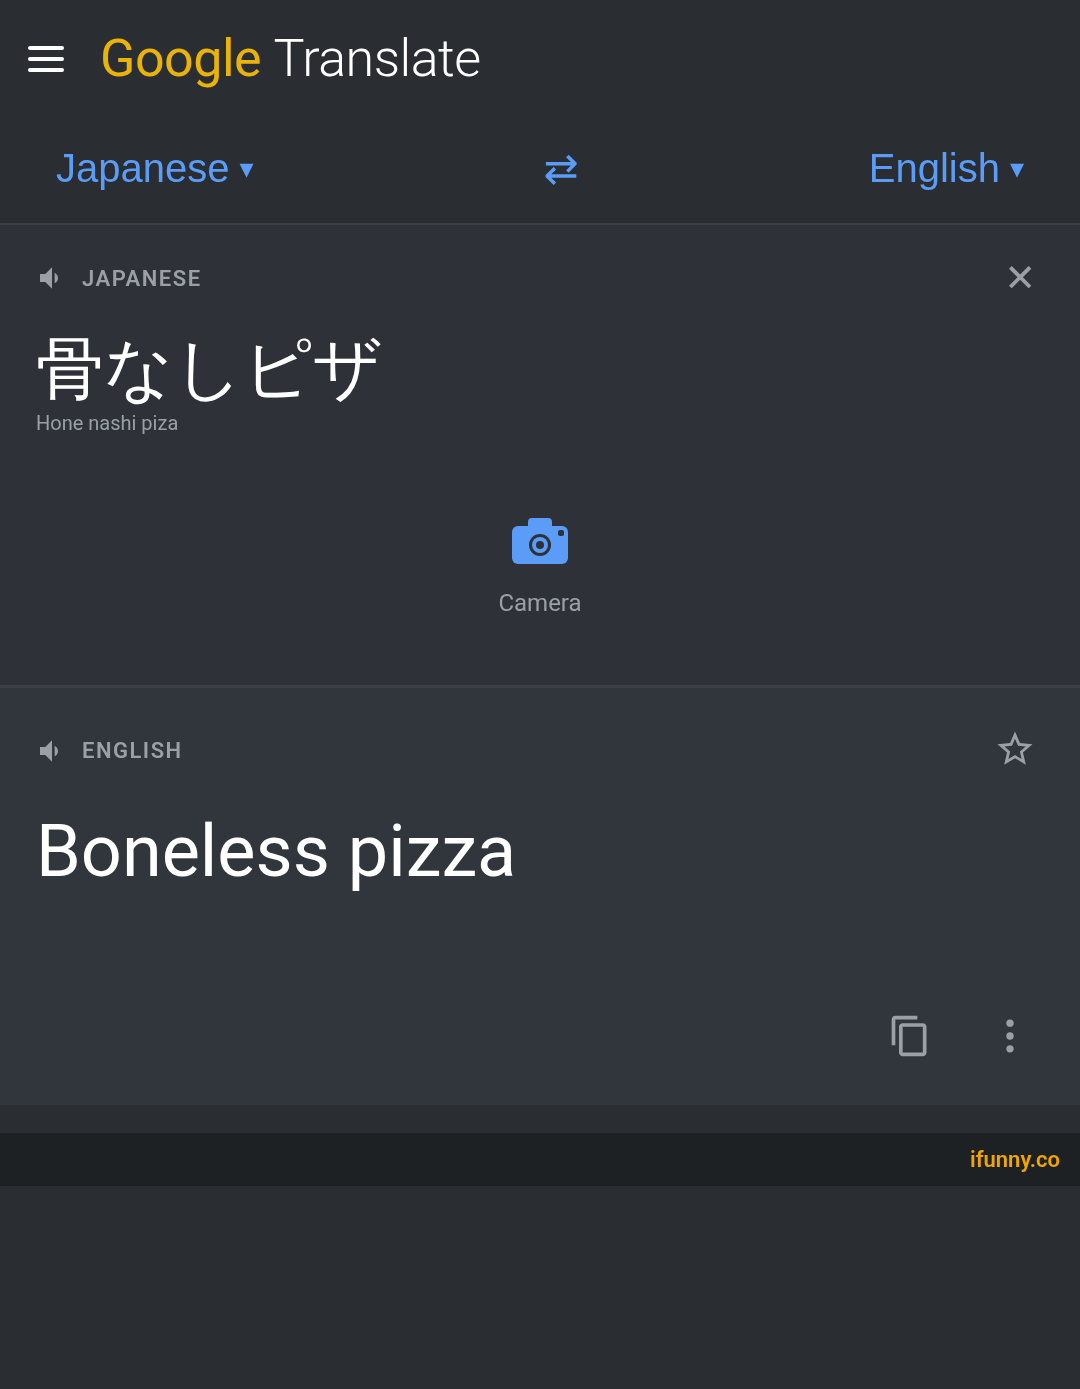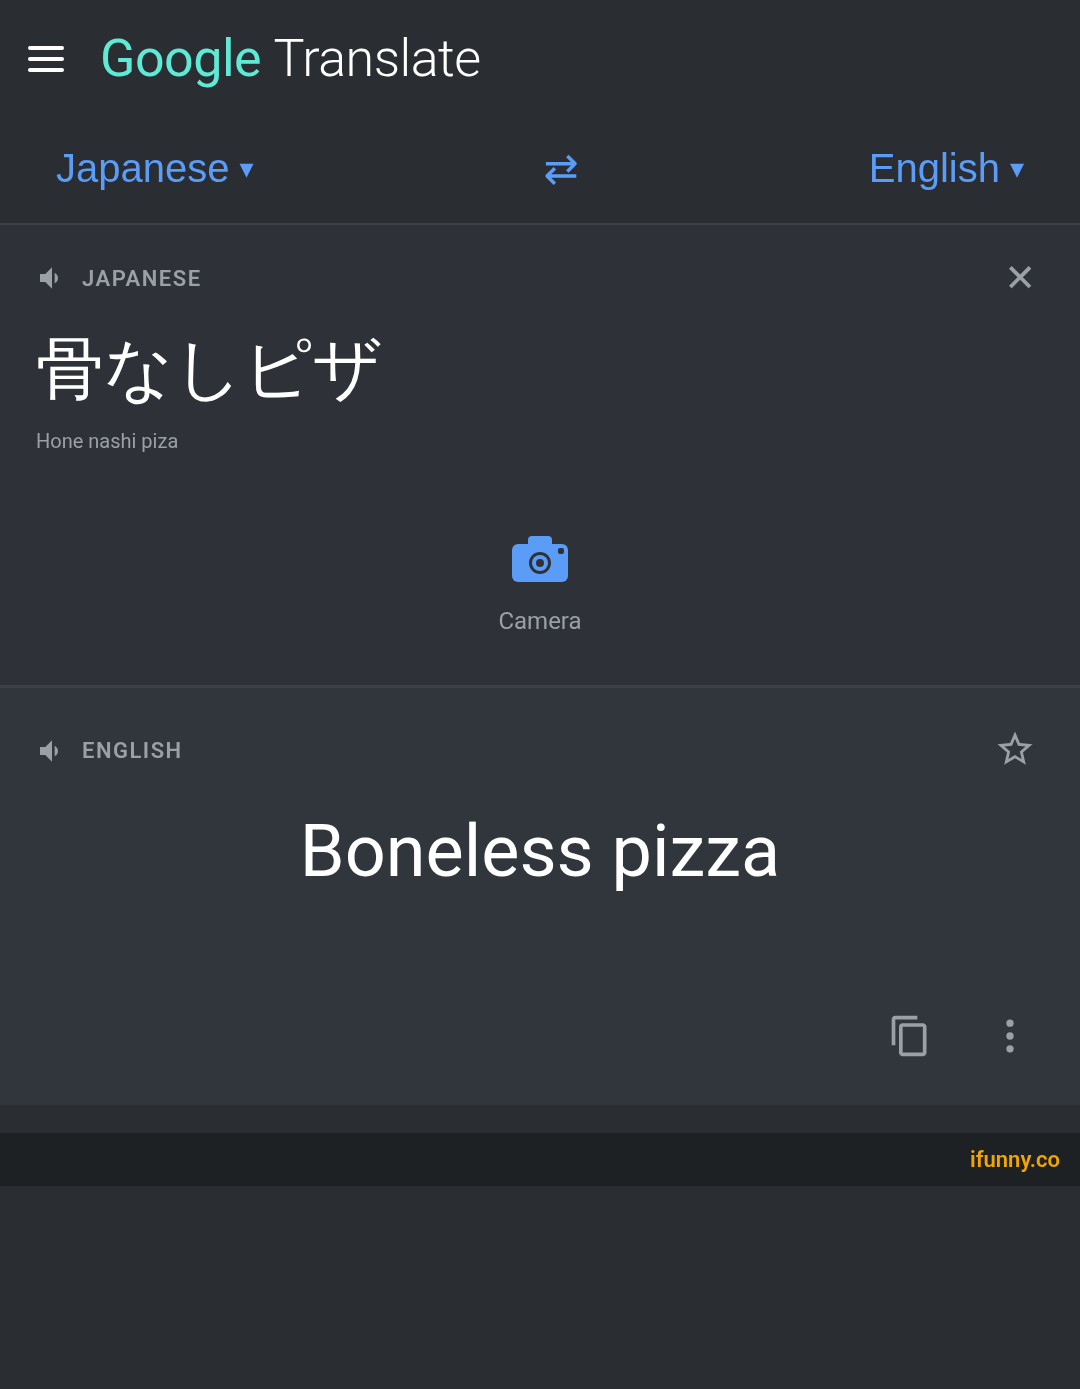--- a/index.html
+++ b/index.html
@@ -37,21 +37,21 @@
       border-radius: 2px;
     }
 
     .app-title {
       font-size: 52px;
       font-weight: 400;
       letter-spacing: -0.5px;
     }
 
     .app-title .google {
-      color: #5eead4;
+      color: #eab308;
       font-weight: 400;
       text-align: right;
     }
 
     .app-title .translate {
       color: #ffffff;
       font-weight: 300;
     }
 
     
@@ -132,21 +132,20 @@
       cursor: pointer;
       color: #9aa0a6;
       font-size: 38px;
       line-height: 1;
       padding: 4px 8px;
     }
 
     .source-text-japanese {
       font-size: 68px;
       color: #ffffff;
-      margin-bottom: 18px;
       line-height: 1.2;
       font-weight: 400;
     }
 
     .source-romanization {
       font-size: 20px;
       color: #9aa0a6;
       margin-bottom: 48px;
     }
 
@@ -189,21 +188,20 @@
       position: relative;
     }
 
     .translated-text {
       font-size: 72px;
       color: #ffffff;
       font-weight: 400;
       margin-top: 12px;
       margin-bottom: 40px;
       line-height: 1.2;
-      text-align: center;
     }
 
     .translation-actions {
       display: flex;
       align-items: center;
       justify-content: flex-end;
       gap: 40px;
       padding-top: 20px;
       position: absolute;
       bottom: 36px;

